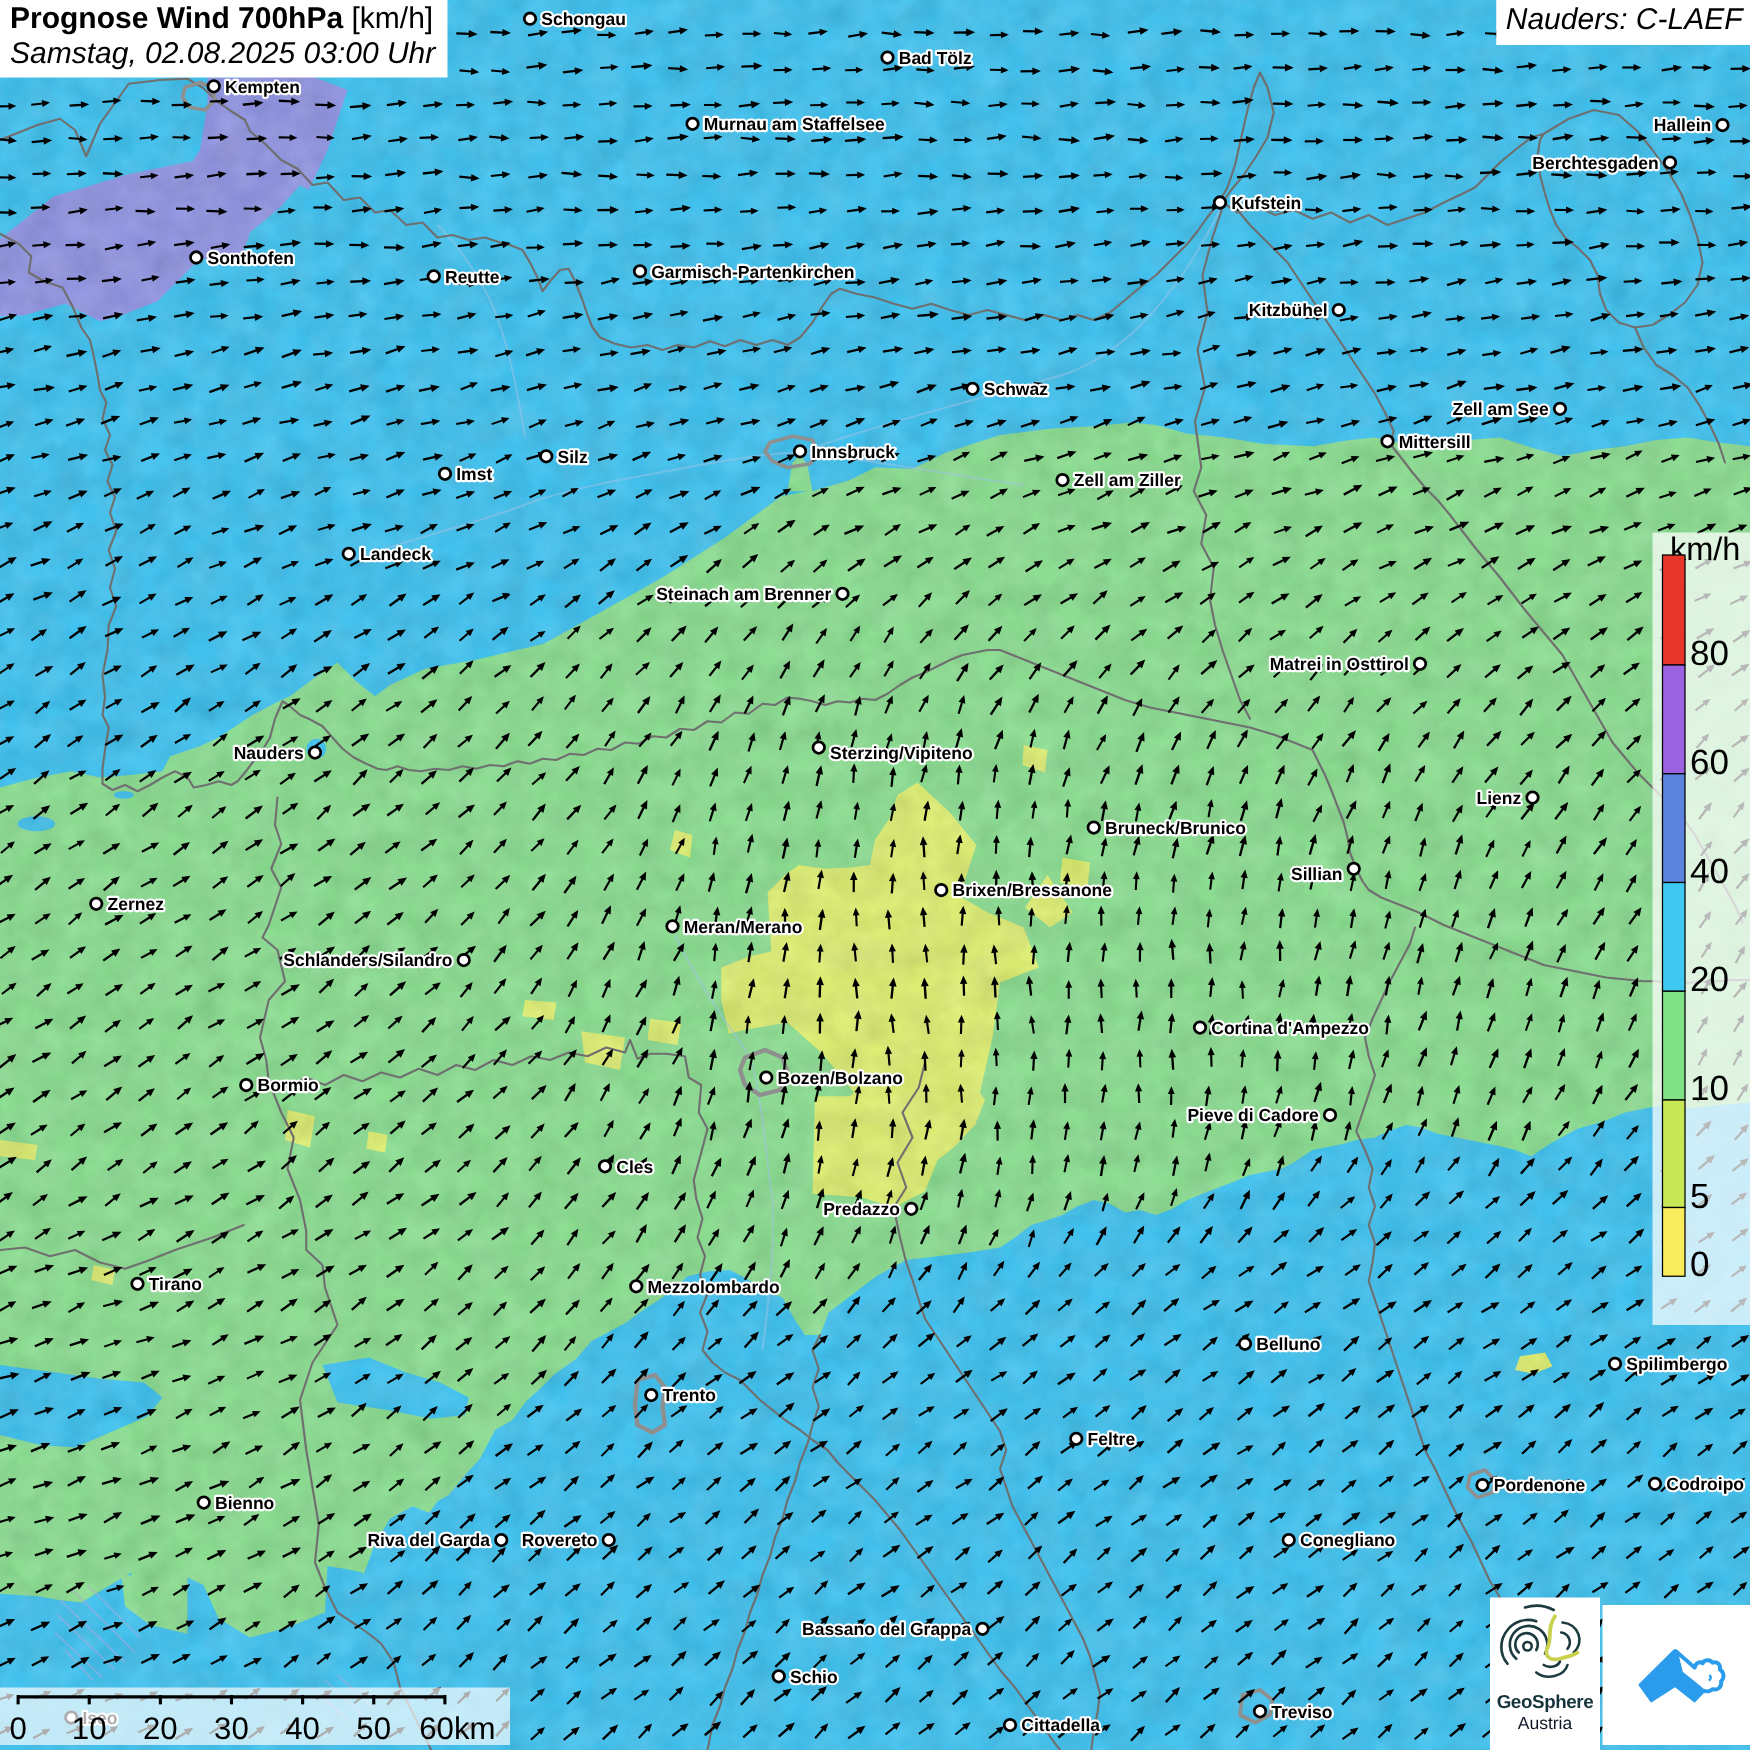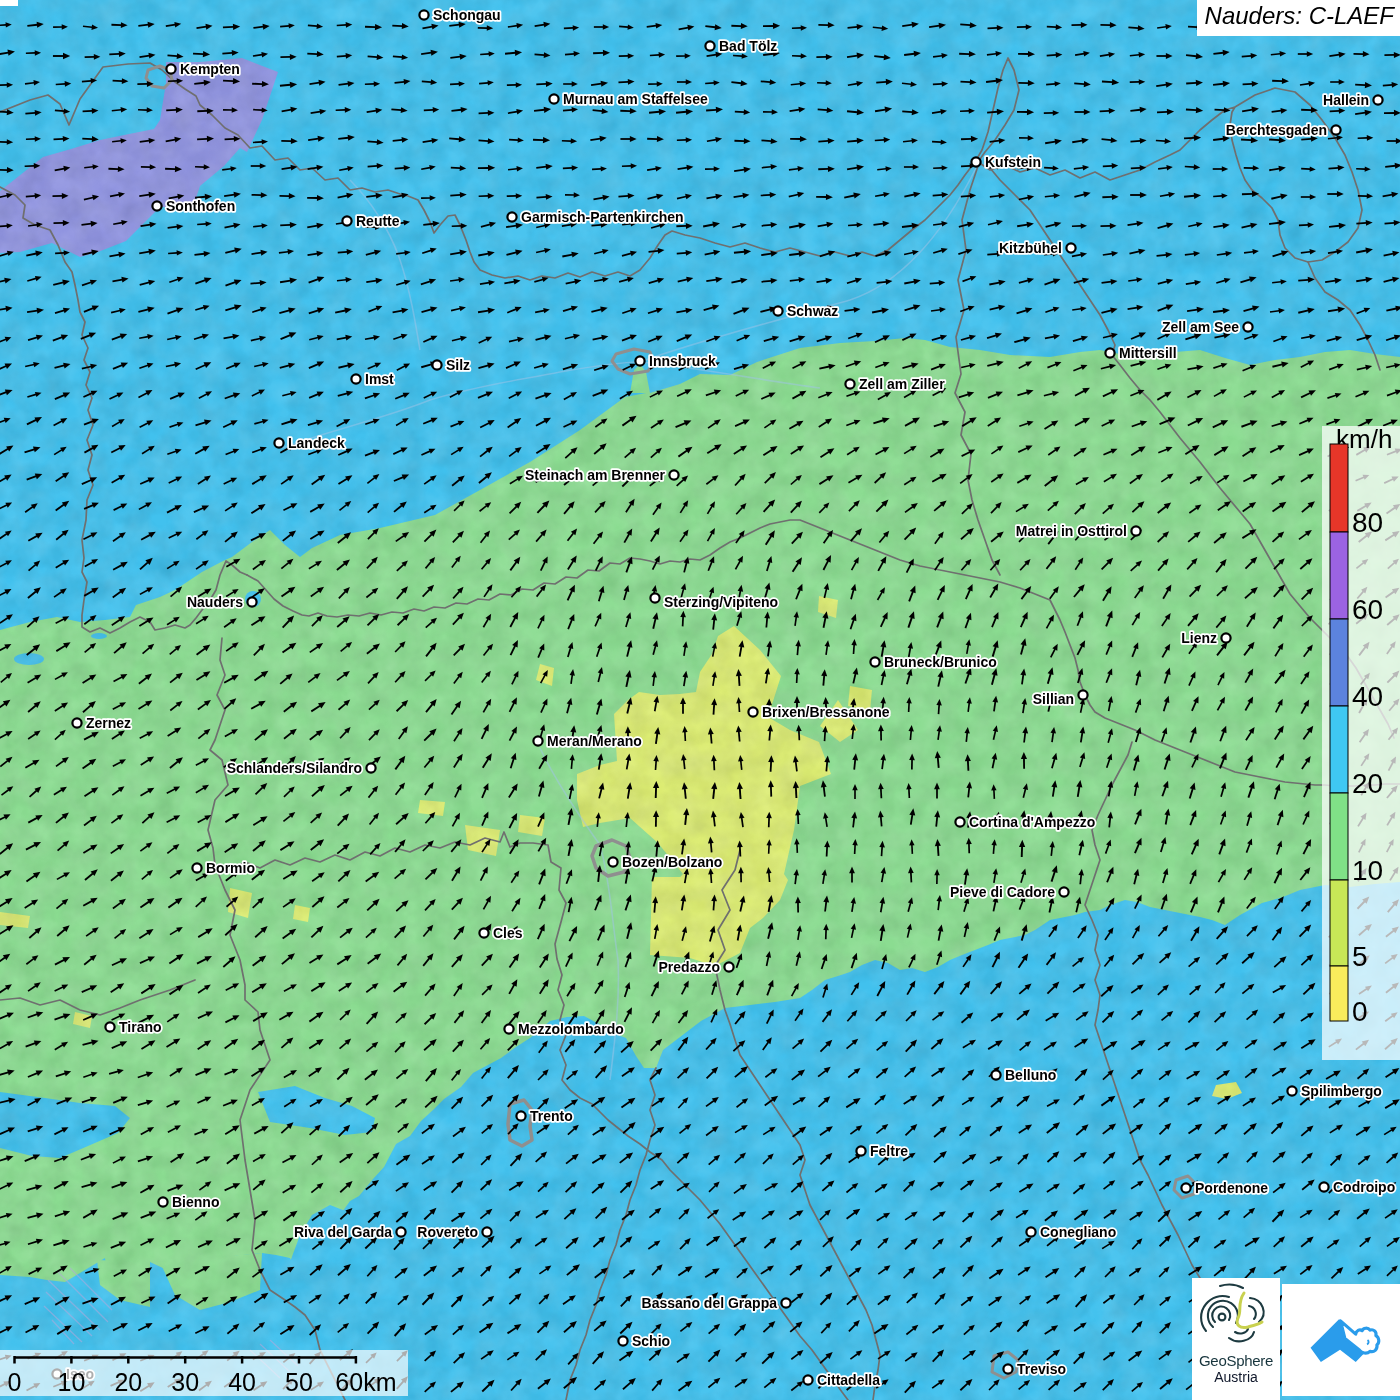--- a/index.html
+++ b/index.html
@@ -4,21 +4,21 @@
 html,body{margin:0;padding:0;width:1400px;height:1400px;overflow:hidden;background:#41c1ee;
 font-family:"Liberation Sans",sans-serif;}
 .city{font-size:14px;font-weight:bold;fill:#000;stroke:#fff;stroke-width:3.4;paint-order:stroke;stroke-linejoin:round}
 .leg{fill:#000}
 #title{position:absolute;left:0;top:0;background:#fff;padding:1px 10px 5px 8px;z-index:30}
 #title .l1{font-size:24px;color:#000;white-space:nowrap}
 #title .l1 b{font-weight:bold}
 #title .l2{font-size:24px;font-style:italic;white-space:nowrap}
 #model{position:absolute;right:0;top:0;background:#fff;padding:2px 6px 6px 8px;z-index:30;font-size:24px;font-style:italic}
 #geo{position:absolute;left:1192px;top:1278px;width:88px;height:122px;background:#fff;z-index:30;text-align:center}
-#geo .gs{font-weight:normal;font-size:15px;color:#16343c;margin-top:1px;letter-spacing:-0.3px}
+#geo .gs{font-weight:bold;font-size:15px;color:#16343c;margin-top:1px;letter-spacing:-0.3px}
 #geo .au{font-size:14px;color:#0f172a}
 #icon{position:absolute;left:1282px;top:1284px;width:118px;height:112px;background:#fff;z-index:30}
 </style></head>
 <body>
 <svg width="1400" height="1400" viewBox="0 0 1400 1400" style="position:absolute;left:0;top:0">
 <defs>
 <g id="ar">
 <line x1="-7.2" y1="0" x2="2.2" y2="0" stroke="#000" stroke-width="1.7"></line>
 <polygon points="1.8,-2.8 8.2,0 1.8,2.8" fill="#000"></polygon>
 </g>
@@ -2670,20 +2670,22 @@
 <path d="M355.9,1356 L355.9,1363.5" stroke="#000" stroke-width="2.5"></path>
 <text x="14.5" y="1391" text-anchor="middle" font-size="25" fill="#000">0</text>
 <text x="71.4" y="1391" text-anchor="middle" font-size="25" fill="#000">10</text>
 <text x="128.3" y="1391" text-anchor="middle" font-size="25" fill="#000">20</text>
 <text x="185.2" y="1391" text-anchor="middle" font-size="25" fill="#000">30</text>
 <text x="242.1" y="1391" text-anchor="middle" font-size="25" fill="#000">40</text>
 <text x="299.0" y="1391" text-anchor="middle" font-size="25" fill="#000">50</text>
 <text x="365.9" y="1391" text-anchor="middle" font-size="25" fill="#000">60km</text>
 </svg>
 <div id="title">
+    <div class="l1"><b>Prognose Wind 700hPa</b> [km/h]</div>
+    <div class="l2">Samstag, 02.08.2025 03:00 Uhr</div>
   </div>
 <div id="model">Nauders: C-LAEF</div>
 <div id="geo">
 <svg width="80" height="66" viewBox="0 0 80 66" style="margin-top:3px">
 <g fill="none" stroke="#1d3a40" stroke-width="2.1" stroke-linecap="round">
 <circle cx="26" cy="36" r="3.4"></circle>
 <path d="M19,41 A9,9 0 1,1 33,39"></path>
 <path d="M17,46 A15,15 0 1,1 40,42"></path>
 <path d="M10,50 A21,21 0 0,1 10,23 A21,21 0 0,1 33,16"></path>
 <path d="M24,5 A26,22 0 0,1 47,7"></path>

